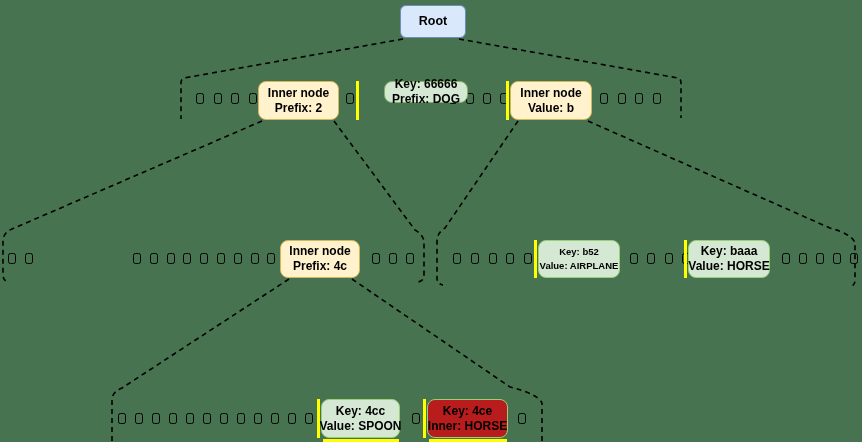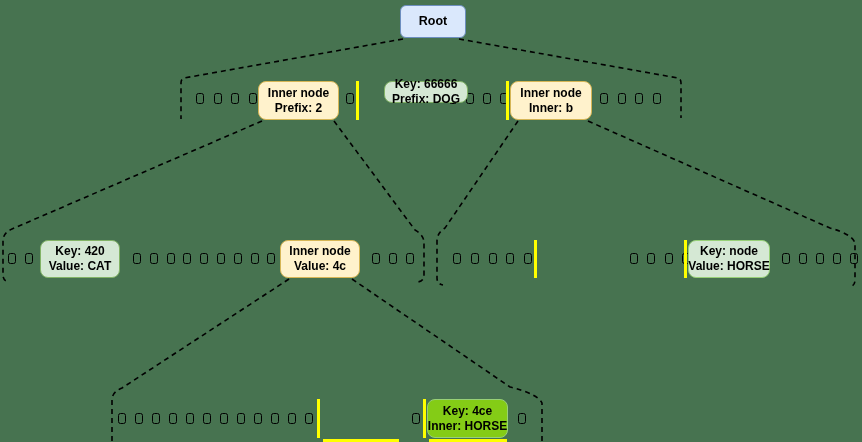--- a/index.html
+++ b/index.html
@@ -73,41 +73,45 @@
     <div class="l2">Prefix: 2</div>
   </div>
 
   <div class="node" id="n-dog" style="background: rgb(213, 232, 212); border-color: rgb(130, 179, 102);">
     <div class="l1">Key: 66666</div>
     <div class="l2">Prefix: DOG</div>
   </div>
 
   <div class="node" id="n-innerb" style="background: rgb(255, 242, 204); border-color: rgb(214, 182, 86);">
     <div class="l1">Inner node</div>
-    <div class="l2">Inner: b</div>
+    <div class="l2">Value: b</div>
   </div>
 
-  <div class="node" id="n-cat" style="background: rgb(213, 232, 212); border-color: rgb(130, 179, 102);">
-    <div class="l1">Key: 420</div>
-    <div class="l2">Value: CAT</div>
-  </div>
 
   <div class="node" id="n-inner4c" style="background: rgb(255, 242, 204); border-color: rgb(214, 182, 86);">
     <div class="l1">Inner node</div>
-    <div class="l2">Value: 4c</div>
+    <div class="l2">Prefix: 4c</div>
   </div>
 
+  <div class="node small-text" id="n-b52" style="background: rgb(213, 232, 212); border-color: rgb(151, 208, 119);">
+    <div class="l1">Key: b52</div>
+    <div class="l2">Value: AIRPLANE</div>
+  </div>
 
   <div class="node" id="n-baaa" style="background: rgb(213, 232, 212); border-color: rgb(151, 208, 119);">
-    <div class="l1">Key: node</div>
+    <div class="l1">Key: baaa</div>
     <div class="l2">Value: HORSE</div>
   </div>
 
+  <div class="node" id="n-spoon" style="background: rgb(213, 232, 212); border-color: rgb(151, 208, 119);">
+    <div class="l1">Key: 4cc</div>
+    <div class="l2">Value: SPOON</div>
+  </div>
 
-  <div class="node" id="n-horse" style="background: #84cc16; border-color: rgb(151, 208, 119); text-align: right;">
+  <div class="node" id="n-horse" style="background: #b91c1c; border-color: rgb(151, 208, 119); text-align: right;">
     <div class="l1">Key: 4ce</div>
     <div class="l2">Inner: HORSE</div>
   </div>
 <span class="slot" style="left: 196px; top: 93px; border-color: rgb(0, 0, 0);"></span>
     <span class="slot" style="left: 213.5px; top: 93px; border-color: rgb(0, 0, 0);"></span>
     <span class="slot" style="left: 231px; top: 93px; border-color: rgb(0, 0, 0);"></span>
     <span class="slot" style="left: 248.5px; top: 93px; border-color: rgb(0, 0, 0);"></span>
     <span class="slot" style="left: 346px; top: 93px; border-color: rgb(0, 0, 0);"></span>
     <span class="slot" style="left: 449px; top: 93px; border-color: rgb(0, 0, 0);"></span>
     <span class="slot" style="left: 466px; top: 93px; border-color: rgb(0, 0, 0);"></span>

